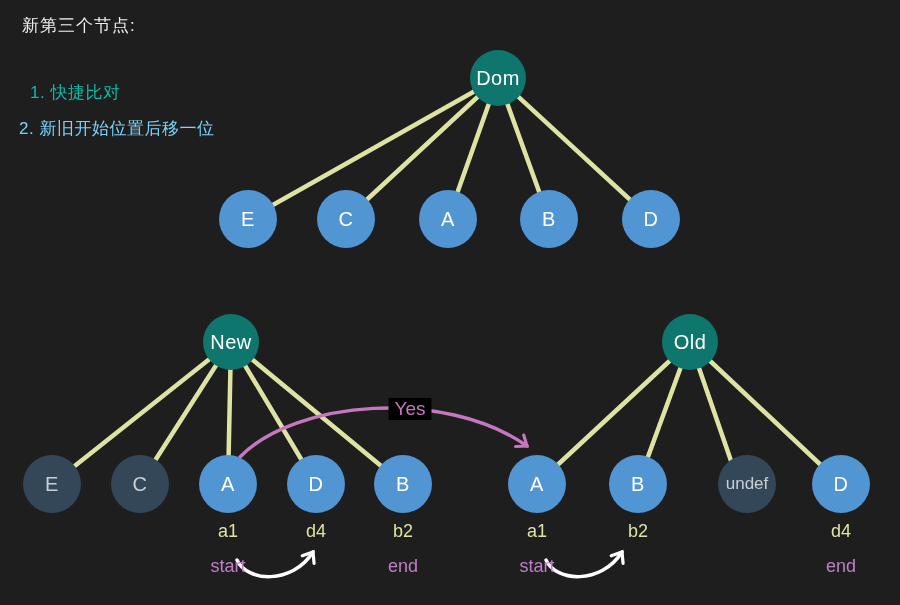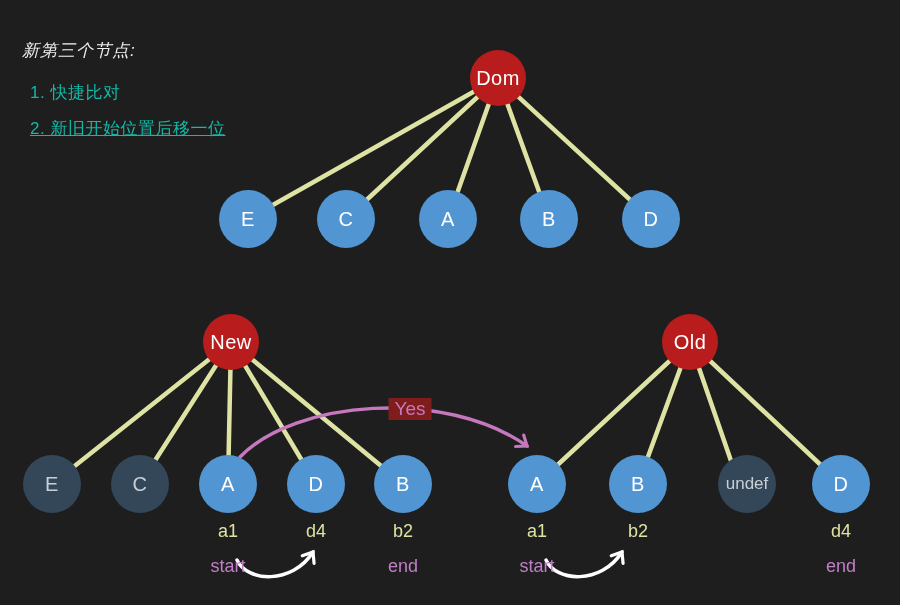--- a/index.html
+++ b/index.html
@@ -15,47 +15,47 @@
   .edge{stroke:#dee3a3;stroke-width:4.5;stroke-linecap:round;}
   .yes-path{stroke:#c678be;stroke-width:3.5;fill:none;stroke-linecap:round;}
   .swap-path{stroke:#ffffff;stroke-width:3.5;fill:none;stroke-linecap:round;}
 
   .node{
     position:absolute;z-index:2;
     width:58px;height:58px;border-radius:50%;
     display:flex;align-items:center;justify-content:center;
     font-size:20px;color:#ffffff;letter-spacing:.5px;
   }
-  .node.root{width:56px;height:56px;background:#b91c1c;}
+  .node.root{width:56px;height:56px;background:#0f766e;}
   .node.blue{background:#5295d3;}
   .node.dark{background:#334759;color:#c9ced3;}
   .node.small-text{font-size:17px;letter-spacing:0;margin-left:8px;}
 
   .notes{position:absolute;left:0;top:0;z-index:3;}
   .notes-heading{
-    position:absolute;left:22px;top:39px;white-space:nowrap;
-    color:#efefef;font-size:17px;letter-spacing:1px;font-style:italic;
+    position:absolute;left:22px;top:14px;white-space:nowrap;
+    color:#efefef;font-size:17px;letter-spacing:1px;
   }
   .note-item{position:absolute;white-space:nowrap;font-size:17px;letter-spacing:.5px;}
   .note-item.n1{left:30px;top:81px;color:#14b8a6;}
-  .note-item.n2{left:30px;top:117px;color:#14b8a6;text-decoration:underline;}
+  .note-item.n2{left:19px;top:117px;color:#7dd3fc;}
 
   .ptr-label{
     position:absolute;z-index:3;transform:translateX(-50%);
     font-size:18px;color:#dfe3a2;white-space:nowrap;text-align:center;
   }
   .marker-label{
     position:absolute;z-index:3;transform:translateX(-50%);
     font-size:18px;color:#c07fc7;white-space:nowrap;margin-top:13px;
   }
   .yes-label{
     position:absolute;z-index:3;transform:translate(-50%,-50%);
     left:410px;top:409px;
     color:#c678be;font-size:19px;
-    background:#7f1d1d;padding:0 6px;white-space:nowrap;
+    background:#000000;padding:0 6px;white-space:nowrap;
   }
 </style>
 </head>
 <body>
 
 <div class="stage">
 
   <svg class="wires" width="900" height="605" viewBox="0 0 900 605">
     <defs>
       <marker id="arrowPink" markerUnits="userSpaceOnUse" markerWidth="24" markerHeight="24" viewBox="-12 -12 24 24" refX="0" refY="0" orient="auto">

